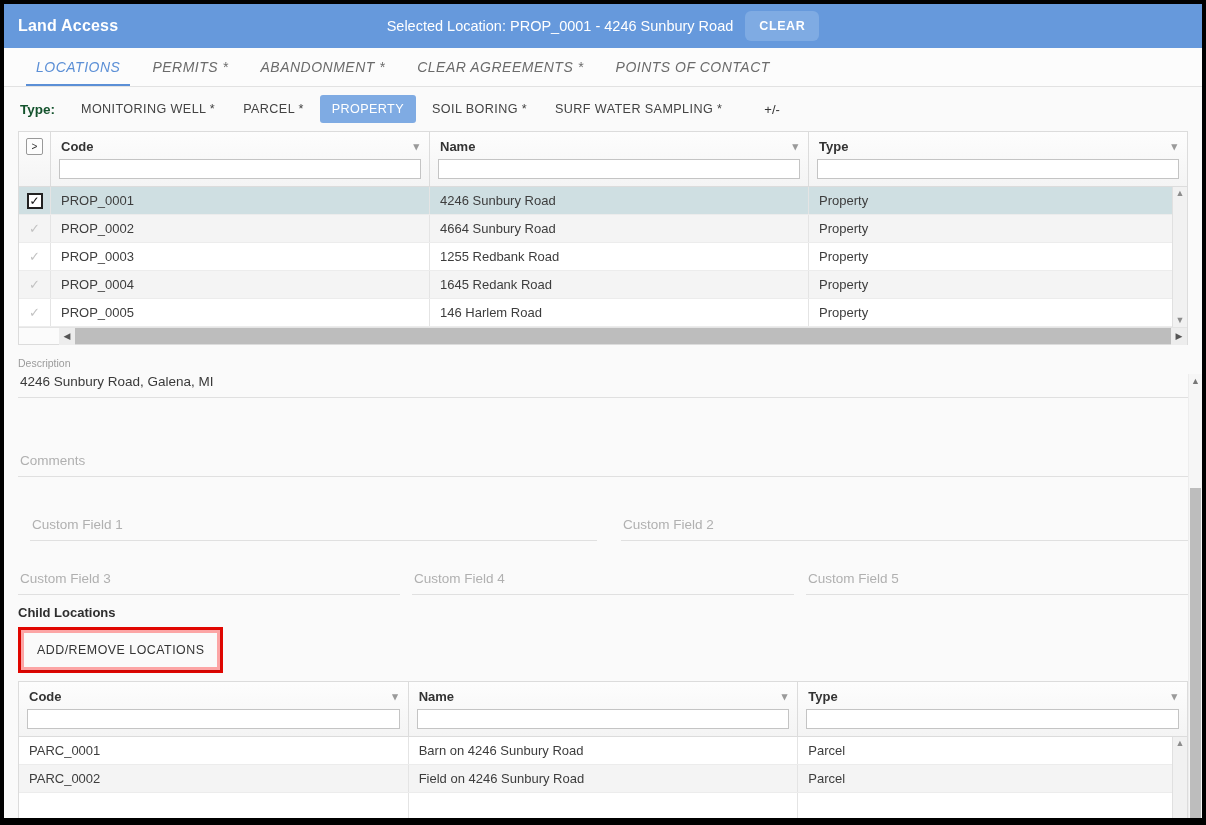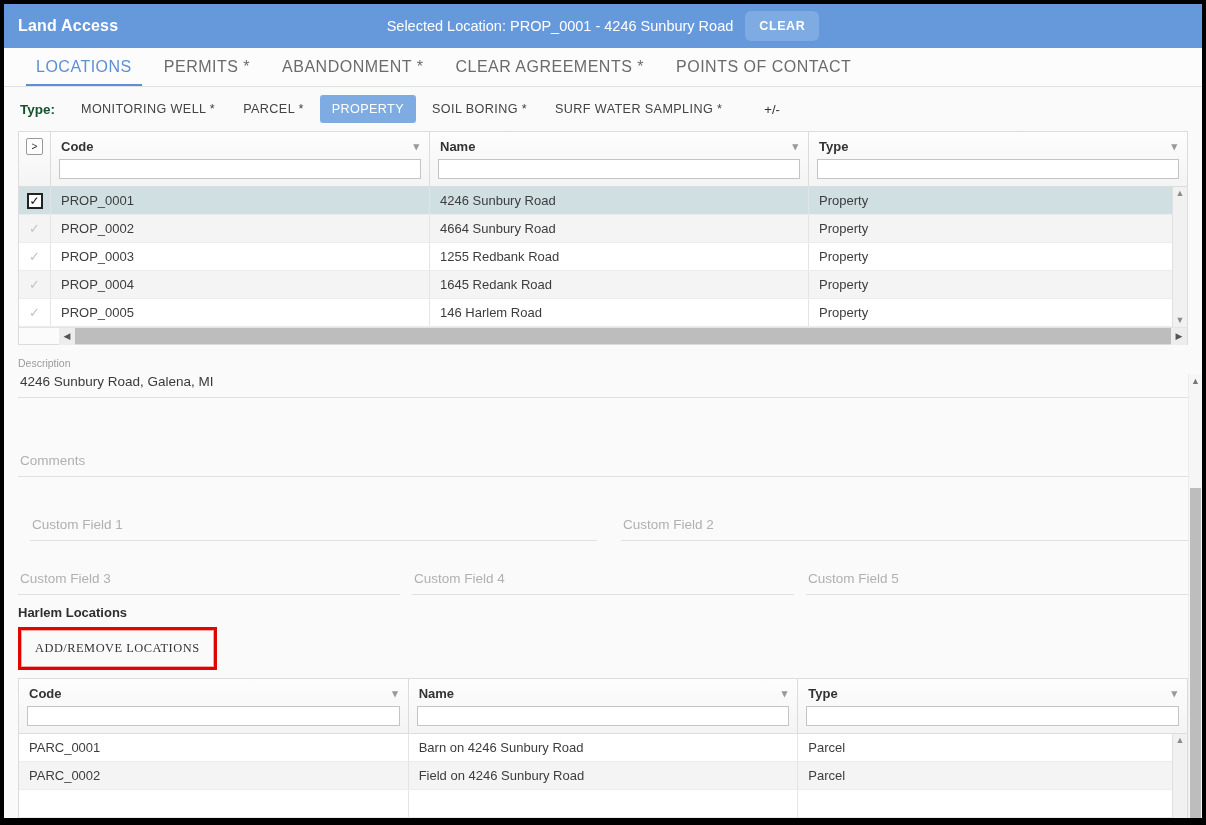--- a/index.html
+++ b/index.html
@@ -61,26 +61,27 @@
   .tabbar {
     height: 39px;
     background: #fcfcfc;
     border-bottom: 1px solid #e2e2e2;
     display: flex; align-items: stretch;
     padding-left: 16px;
   }
   .tab {
     display: flex; align-items: center;
     padding: 0 16px;
-    font-size: 16px;
+    font-size: 14px;
     letter-spacing: .5px;
     color: #6b6b6b;
     cursor: pointer;
     position: relative;
     white-space: nowrap;
+    font-style: italic;
   }
   .tab.active { color: #5b8fd6; }
   .tab.active::after {
     content: "";
     position: absolute;
     left: 6px; right: 6px; bottom: 0;
     height: 2px; background: #5b8fd6;
   }
 
   
@@ -249,26 +250,26 @@
     margin: 10px 0 0 0;
   }
   .addremove-wrap {
     display: inline-block;
     border: 3px solid #e10600;
     margin-top: 7px;
   }
   .addremove {
     display: block;
     background: #fafafa;
-    border: 1px solid #fca5a5;
+    border: 3px solid #fca5a5;
     box-shadow: 0 1px 2px rgba(0,0,0,.12);
     font-size: 12.4px; letter-spacing: .5px;
     color: #343434;
     padding: 10px 13px;
-    font-family: Liberation Serif, serif;
+    font-family: Liberation Sans, sans-serif;
     cursor: pointer;
   }
 
   .child-grid { margin-top: 8px; border: 1px solid #dcdcdc; background: #fff; position: relative; }
 
   
   .page-sb {
     position: absolute;
     right: 0; top: 370px; width: 14px; bottom: 0;
     background: #f6f6f6;
@@ -437,21 +438,21 @@
         <div class="fval ph">Custom Field 3</div>
       </div>
       <div class="field">
         <div class="fval ph">Custom Field 4</div>
       </div>
       <div class="field">
         <div class="fval ph">Custom Field 5</div>
       </div>
     </div>
 
-    <div class="child-title">Harlem Locations</div>
+    <div class="child-title">Child Locations</div>
 
     <div class="addremove-wrap">
       <button class="addremove">ADD/REMOVE LOCATIONS</button>
     </div>
 
     
     <div class="child-grid">
       <div class="grid-head">
         <div class="gh-col">
           <div class="gh-title">

